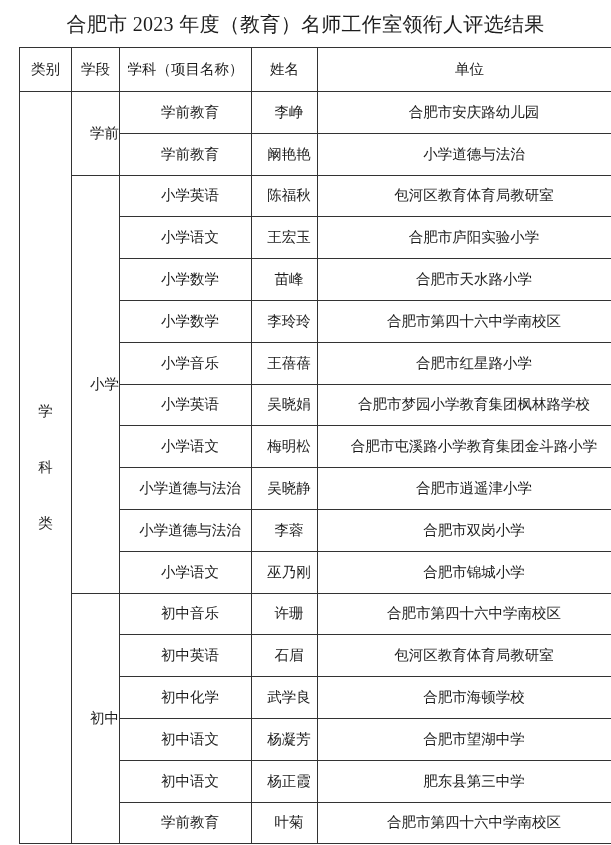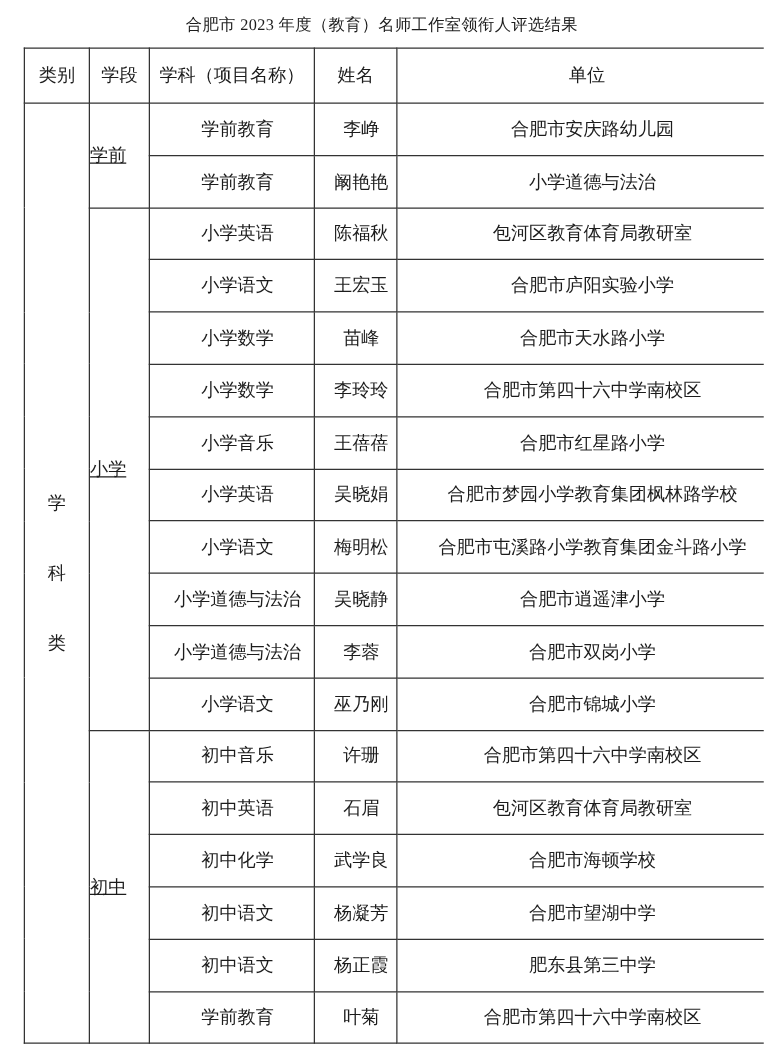--- a/index.html
+++ b/index.html
@@ -10,21 +10,21 @@
   body {
     width: 611px;
     height: 845px;
     font-family: "Liberation Serif", serif;
     color: #1c1c1c;
     overflow: hidden;
   }
   .page-title {
     margin: 11px 0 9px 0;
     text-align: center;
-    font-size: 13px;
+    font-size: 20px;
     font-weight: normal;
     letter-spacing: 0.3px;
     white-space: nowrap;
   }
   table.results {
     border-collapse: collapse;
     table-layout: fixed;
     margin-left: 19px;
     width: 602px;
   }
@@ -48,22 +48,21 @@
     vertical-align: middle;
   }
   td.cat-cell .cat-chars {
     display: flex;
     flex-direction: column;
     align-items: center;
     justify-content: center;
     gap: 37px;
   }
   td.stage-cell {
-    text-align: left;
-    text-decoration: underline;
+    text-align: right;
   }
   td.subject-cell, td.name-cell, td.unit-cell {
     text-align: center;
     padding-left: 9px;
   }
   col.c-cat   { width: 52px; }
   col.c-stage { width: 48px; }
   col.c-subj  { width: 132px; }
   col.c-name  { width: 66px; }
   col.c-unit  { width: 304px; }

